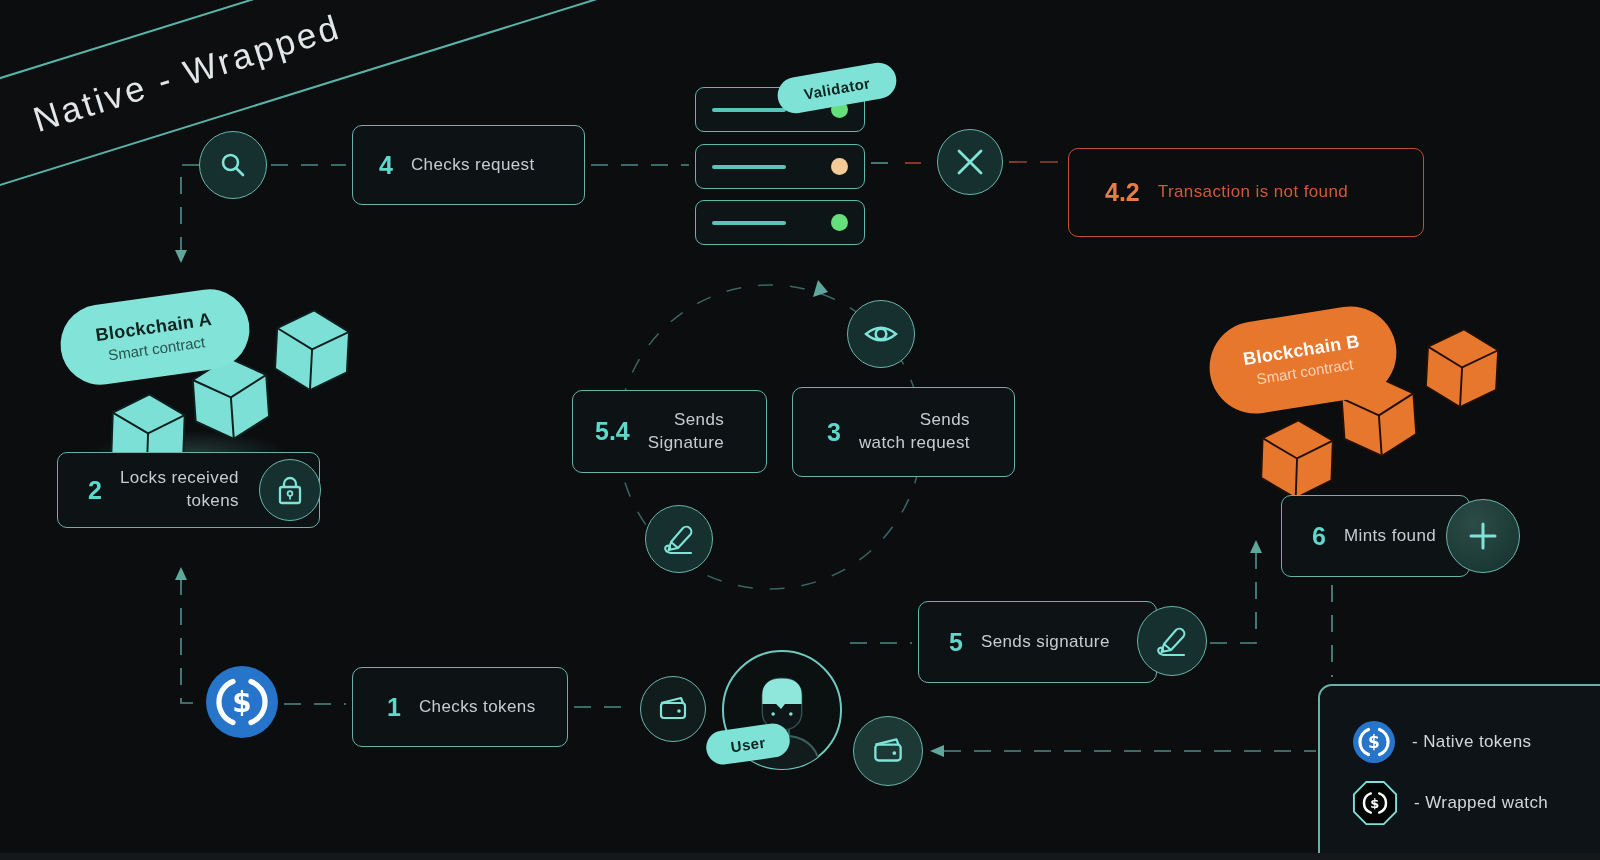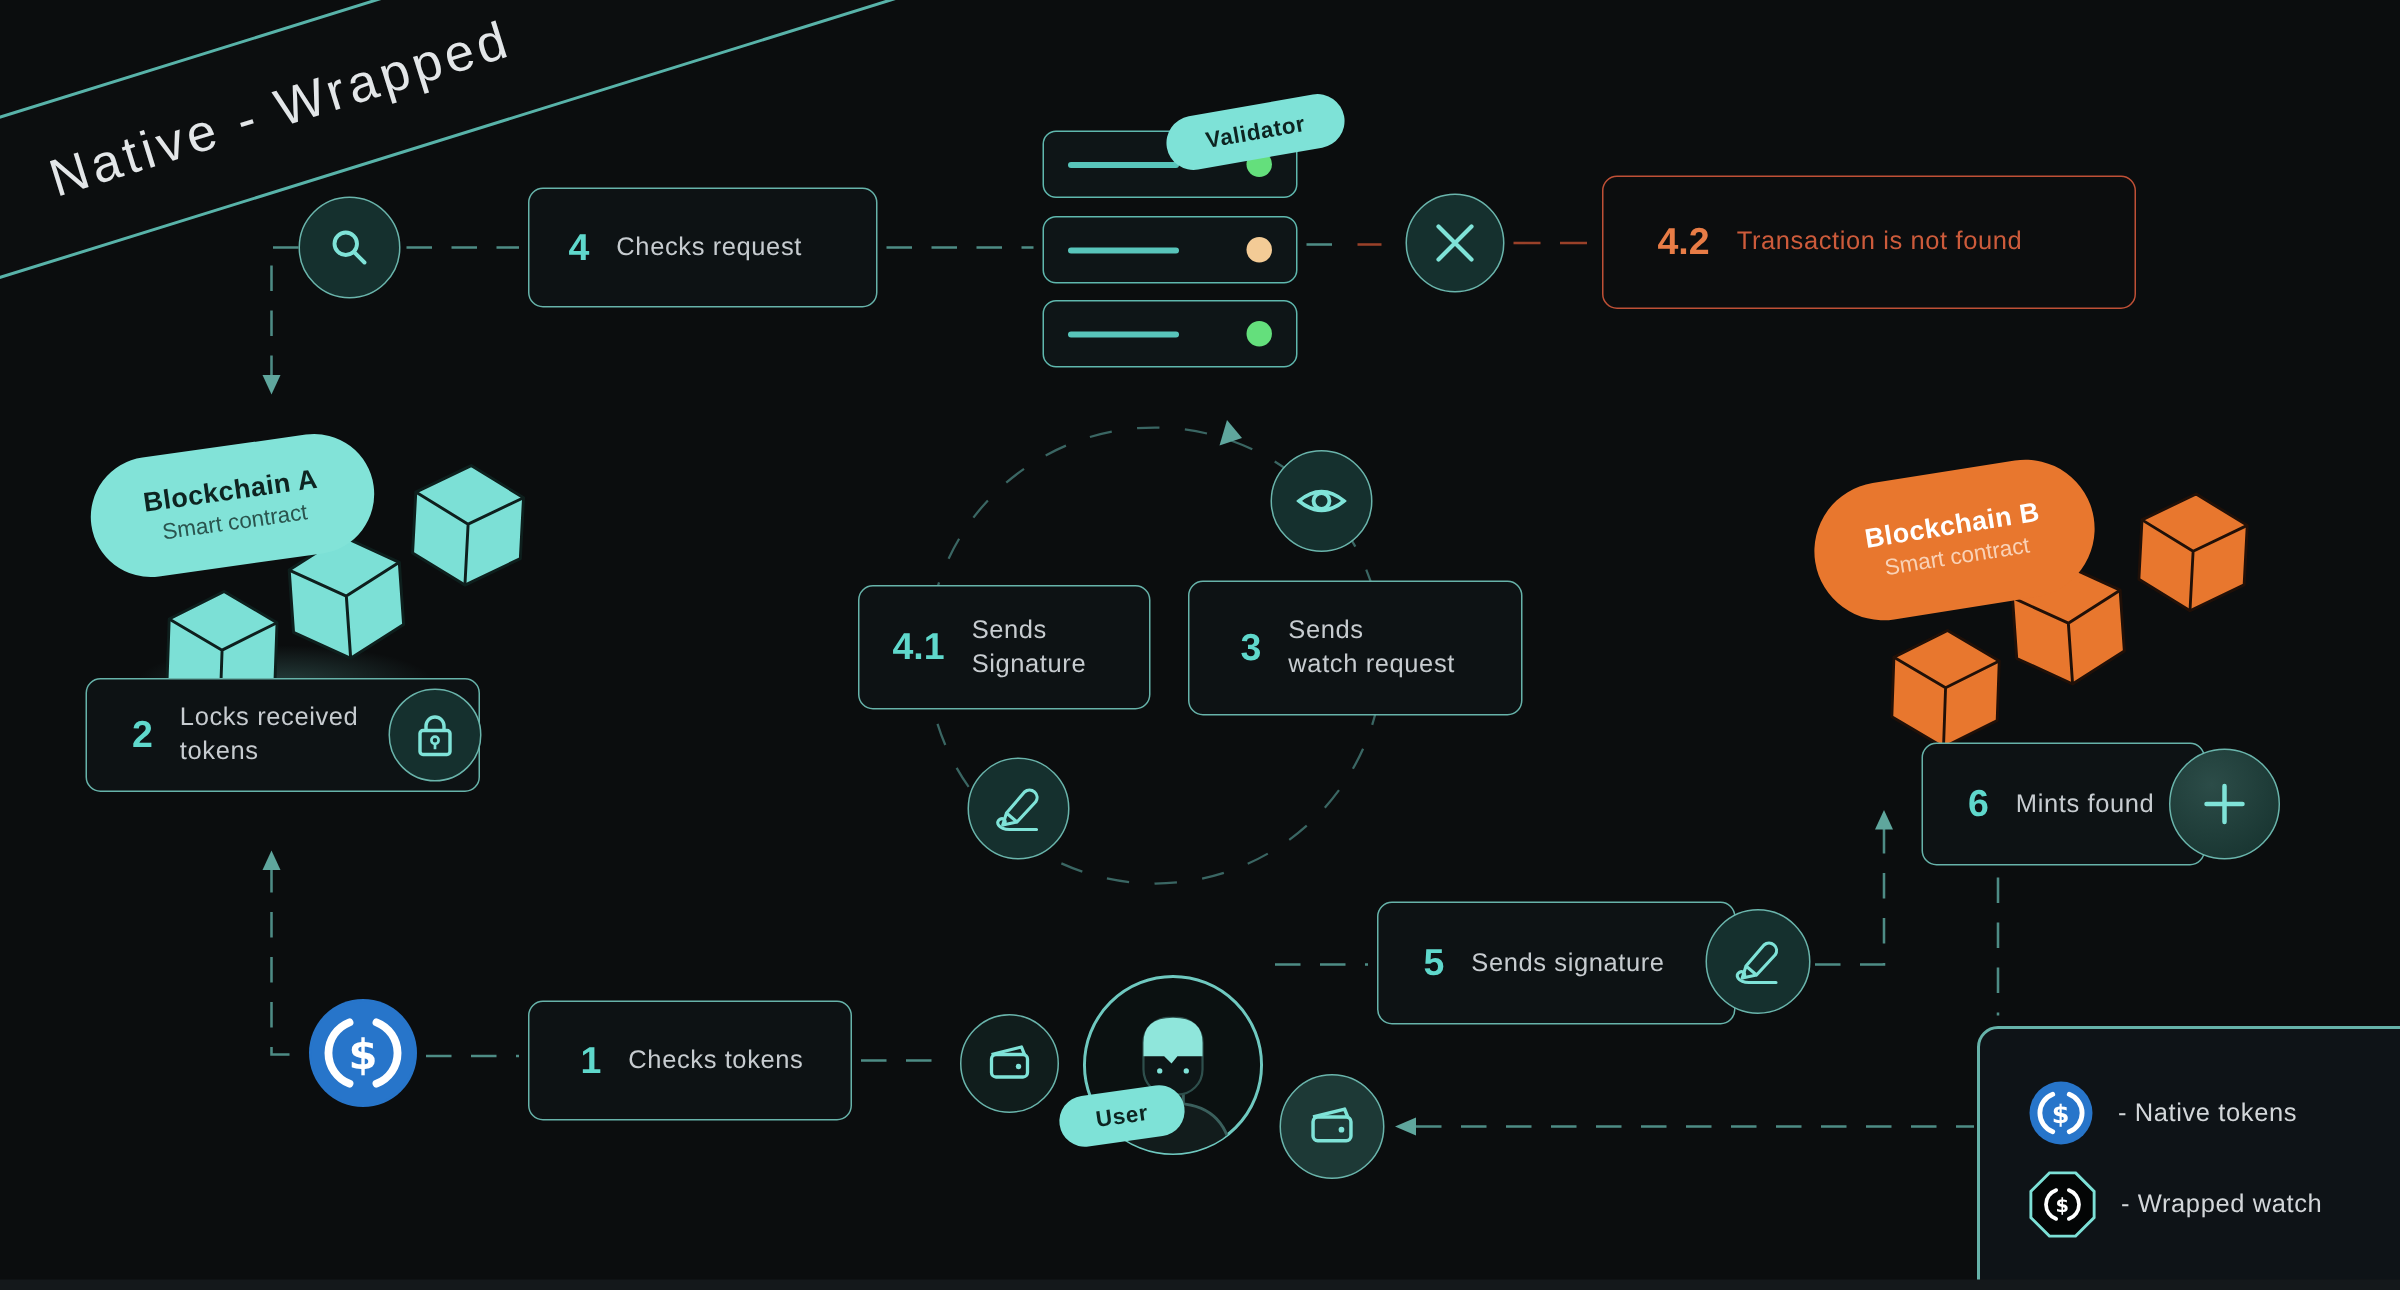--- a/index.html
+++ b/index.html
@@ -22,22 +22,22 @@
   }
   
   .step-box{
     position:absolute;border:1.5px solid #67b3aa;border-radius:10px;
     background:#0d1214;display:flex;align-items:center;
     padding:0 20px 0 26px;box-sizing:border-box;
   }
   .step-num{
     color:#5fd8cc;font-size:25px;font-weight:700;margin-right:18px;flex:none;
   }
-  .step-label{font-size:17px;letter-spacing:.4px;color:#c7ccd0;white-space:pre-line;line-height:1.35;}
-  .step-box.error{border-color:#bf5036;background:#0c0d0e;}
+  .step-label{font-size:17px;letter-spacing:.4px;color:#c7ccd0;white-space:pre-line;line-height:1.35;text-align:right;}
+  .step-box.error{border-color:#bf5036;background:#0c0d0e;margin-top:31px;}
   .step-box.error .step-num{color:#e87c46;}
   .step-box.error .step-label{color:#cd5b3b;}
   
   .icon-circle{
     position:absolute;border-radius:50%;
     background:#15302e;border:1.5px solid #6ab5ac;
     display:flex;align-items:center;justify-content:center;box-sizing:border-box;
   }
   .icon-circle.dim{background:#101d1c;}
   .icon-circle.grad{background:radial-gradient(circle at 38% 32%,#2c4c48,#14302c);}
@@ -184,21 +184,21 @@
     <span class="step-num">4</span>
     <span class="step-label">Checks request</span>
   </div>
 
   <div class="step-box error" style="left:1068px;top:117px;width:356px;height:89px;padding-left:36px">
     <span class="step-num">4.2</span>
     <span class="step-label">Transaction is not found</span>
   </div>
 
   <div class="step-box" style="left:572px;top:390px;width:195px;height:83px;padding-left:22px">
-    <span class="step-num">4.1</span>
+    <span class="step-num">5.4</span>
     <span class="step-label">Sends
 Signature</span>
   </div>
 
   <div class="step-box" style="left:792px;top:387px;width:223px;height:90px;padding-left:34px">
     <span class="step-num">3</span>
     <span class="step-label">Sends
 watch request</span>
   </div>
 

